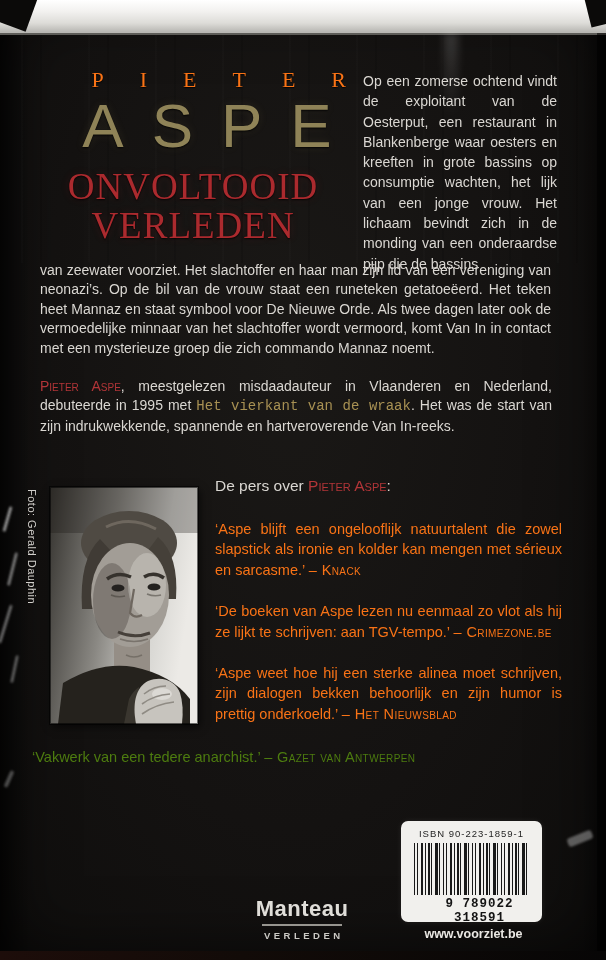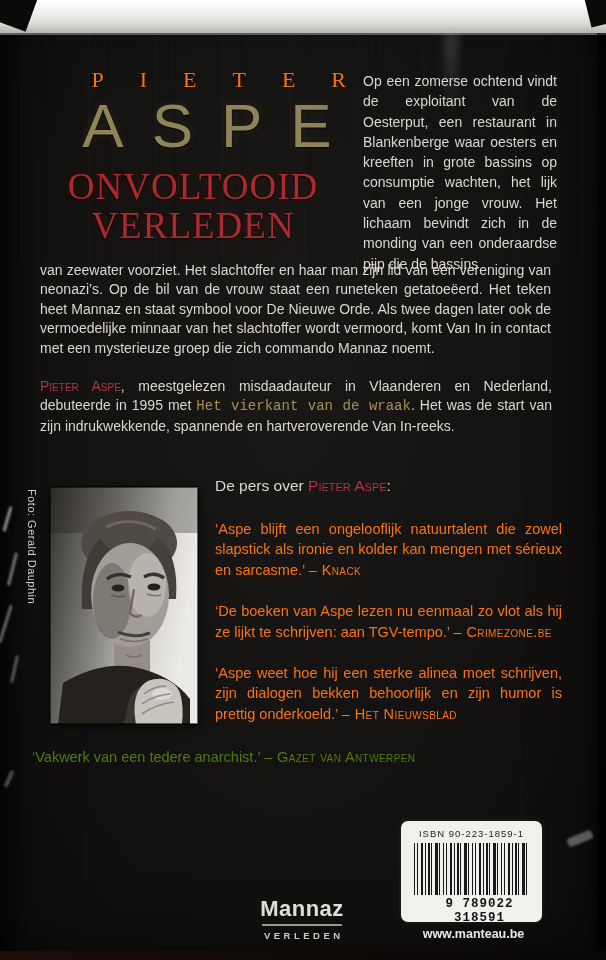--- a/index.html
+++ b/index.html
@@ -165,31 +165,31 @@
 
   <div class="press-col">
     <p class="press-header"><span>De pers over </span><span class="accent-red sc">Pieter Aspe</span><span>:</span></p>
     <p class="quote"><span>‘Aspe blijft een ongelooflijk natuurtalent die zowel slapstick als ironie en kolder kan mengen met sérieux en sarcasme.’ </span><span class="src">– Knack</span></p>
     <p class="quote"><span>‘De boeken van Aspe lezen nu eenmaal zo vlot als hij ze lijkt te schrijven: aan TGV-tempo.’ </span><span class="src">– Crimezone.be</span></p>
     <p class="quote"><span>‘Aspe weet hoe hij een sterke alinea moet schrijven, zijn dialogen bekken behoorlijk en zijn humor is prettig onderkoeld.’ </span><span class="src">– Het Nieuwsblad</span></p>
   </div>
   <div class="closing-quote"><span>‘Vakwerk van een tedere anarchist.’ </span><span class="src">– Gazet van Antwerpen</span></div>
 
   <div class="logo">
-    <div class="logo-name">Mannaz</div>
+    <div class="logo-name">Manteau</div>
     <div class="logo-rule"></div>
     <div class="logo-imprint">VERLEDEN</div>
   </div>
 
   <div class="barcode-box">
     <div class="isbn">ISBN 90-223-1859-1</div>
     <div class="bars"></div>
     <div class="ean">9 789022 318591</div>
   </div>
-  <div class="site">www.manteau.be</div>
+  <div class="site">www.voorziet.be</div>
 
   <div class="glare g1"></div>
   <div class="glare g2"></div>
   <div class="glare g3"></div>
   <div class="glare g4"></div>
   <div class="glare g5"></div>
   <div class="glare g6"></div>
   <div class="gcol"></div>
 
   <div class="right-edge"></div>

